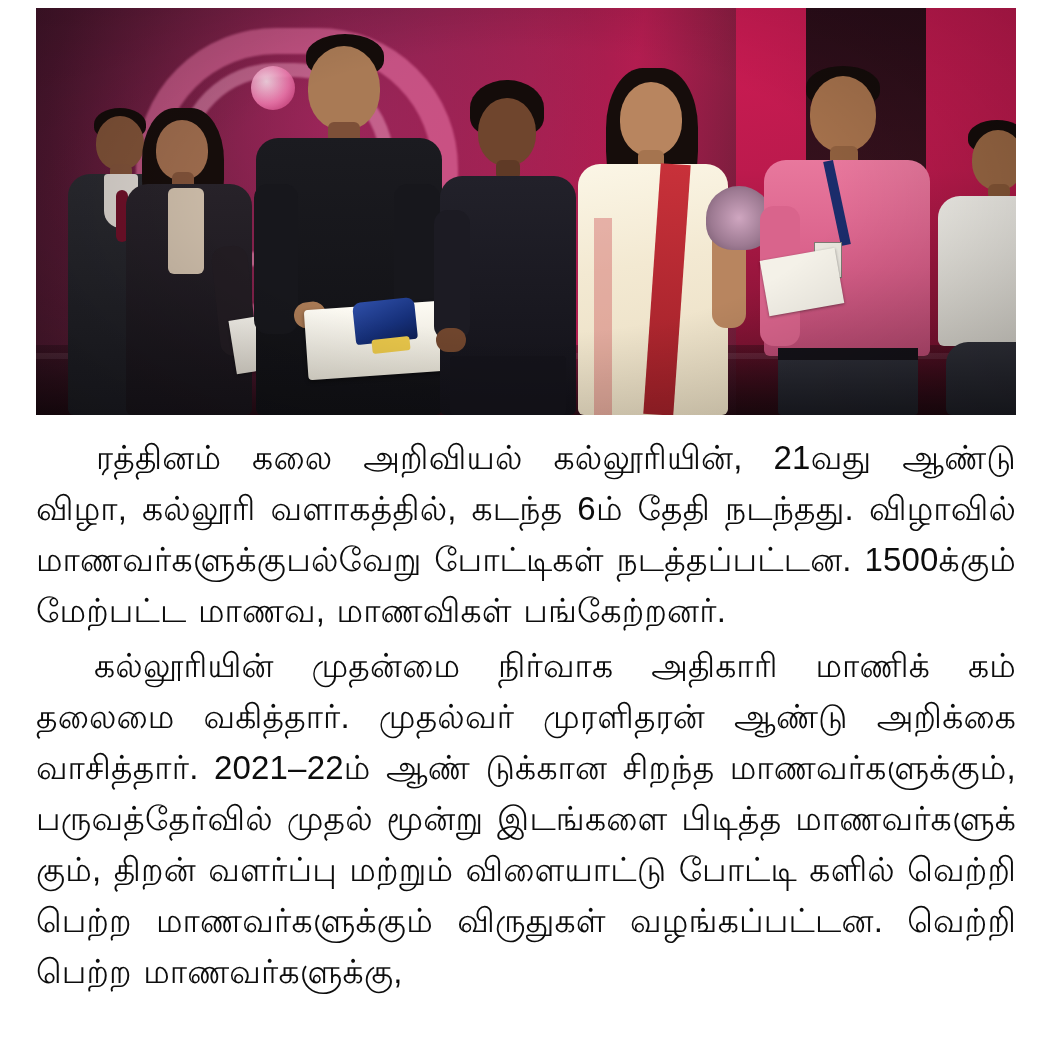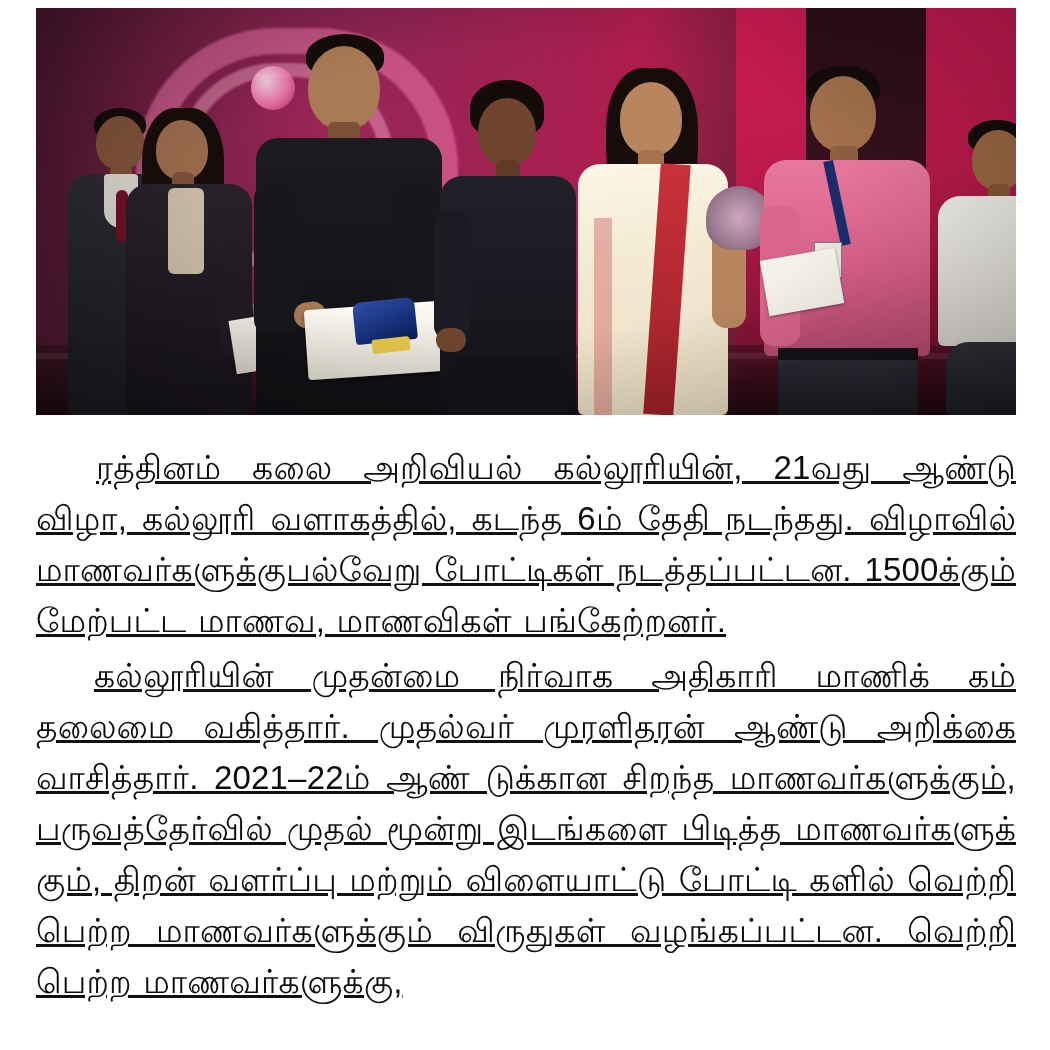--- a/index.html
+++ b/index.html
@@ -119,23 +119,22 @@
   .neck {
     position: absolute;
     background: #7d5038;
     border-radius: 6px;
   }
 
   
   .article {
     position: absolute;
     left: 36px;
-    top: 442px;
+    top: 432px;
     width: 980px;
-    text-decoration: underline;
   }
   .para {
     font-family: "Liberation Sans", sans-serif;
     font-size: 33px;
     line-height: 51px;
     color: #0d0d0d;
     text-align: justify;
     text-indent: 60px;
     margin: 0 0 4px 0;
     letter-spacing: 0.2px;

